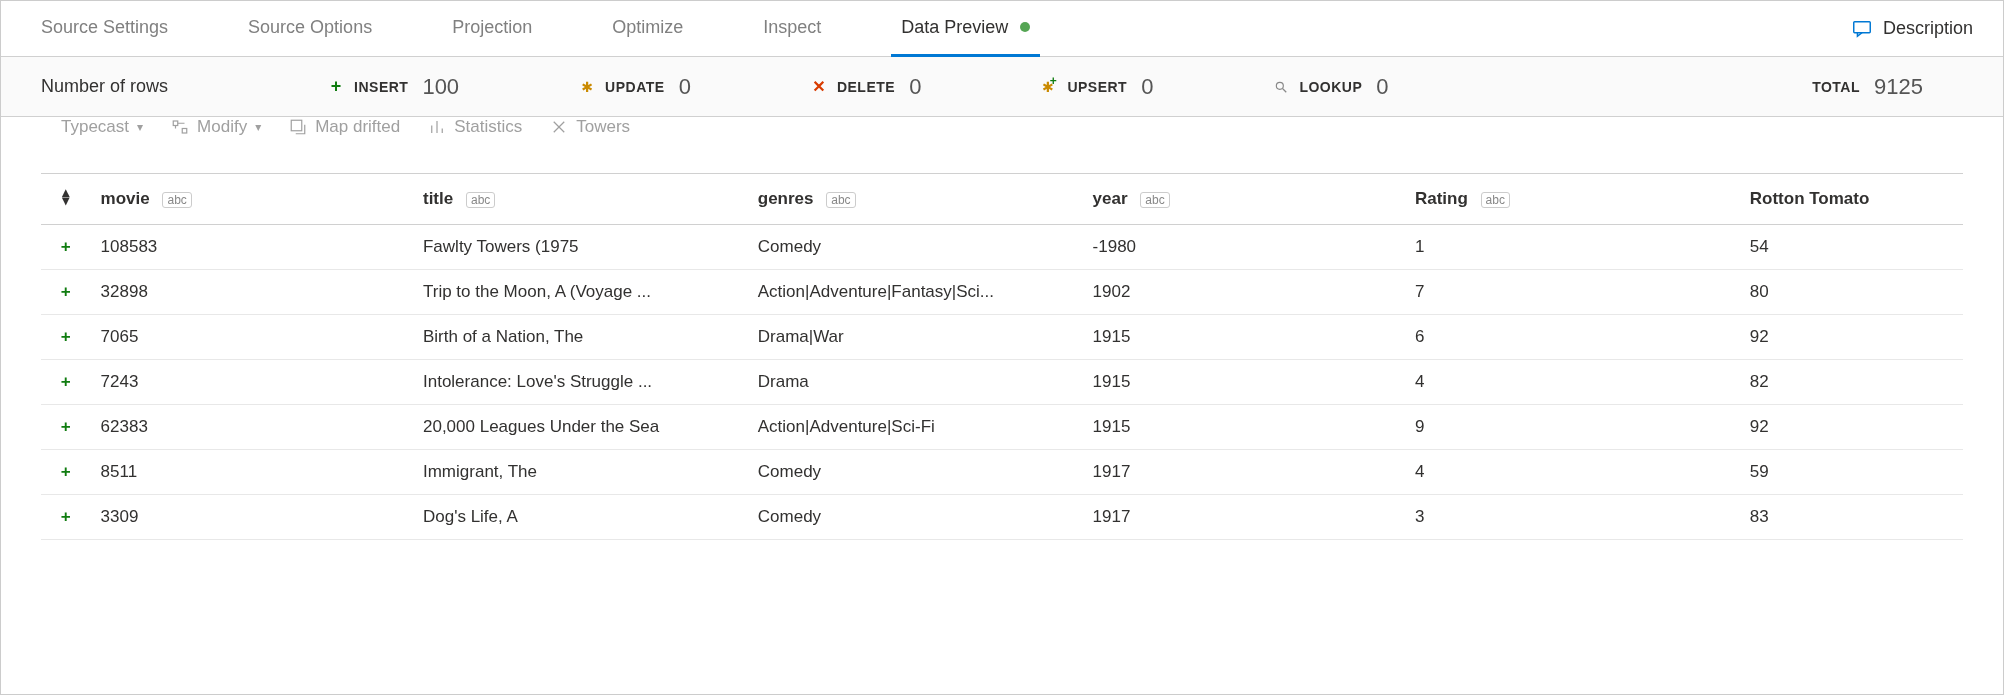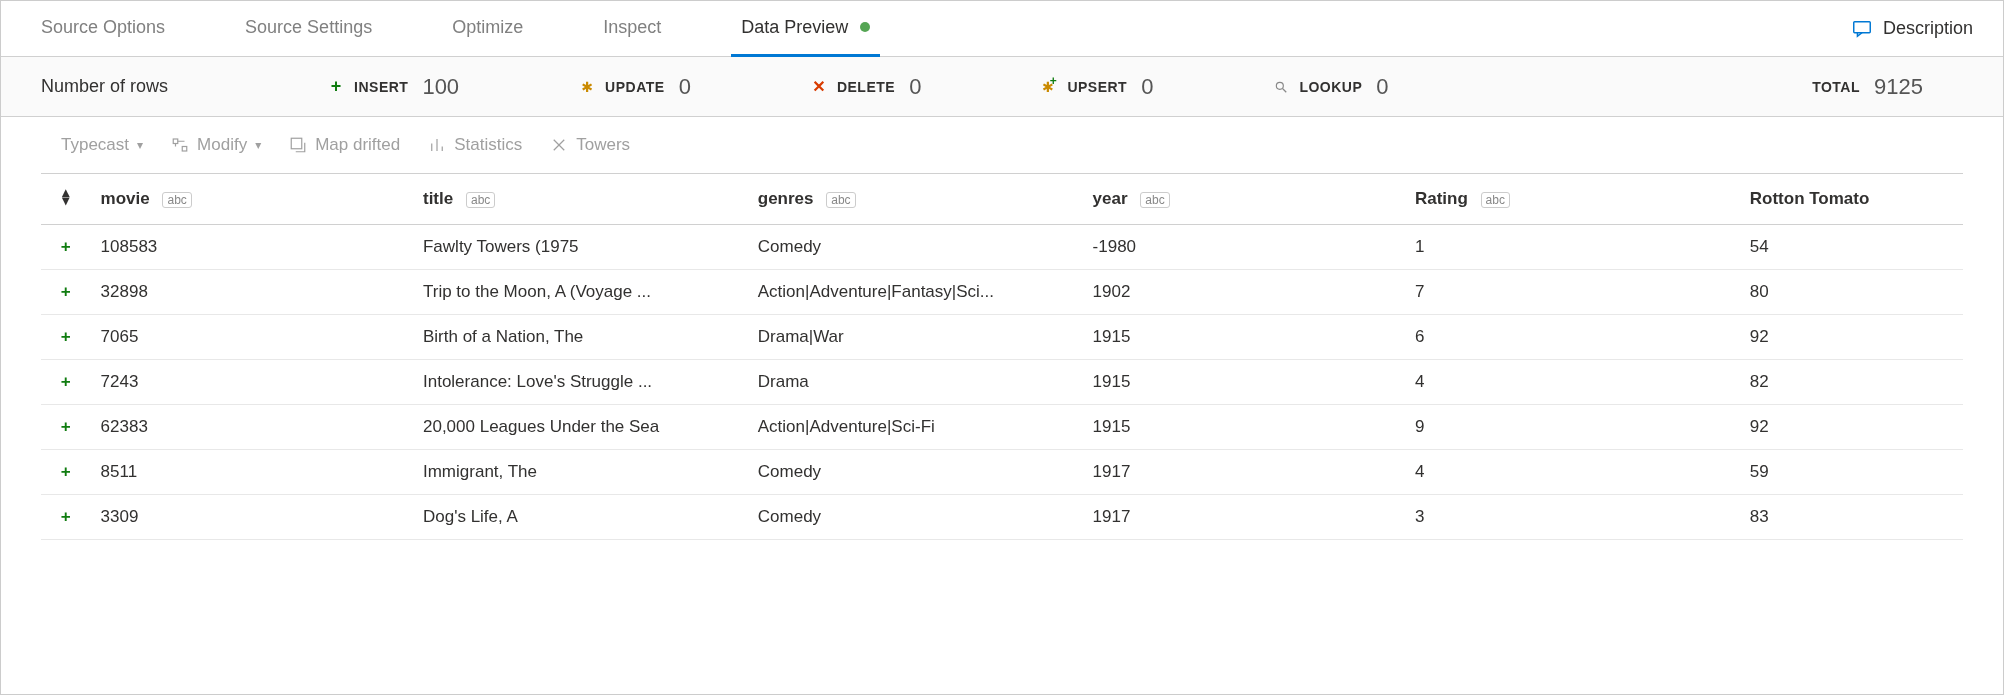--- a/index.html
+++ b/index.html
@@ -65,21 +65,21 @@
   }
   .stat .icon { width: 16px; height: 16px; display:flex; align-items:center; justify-content:center; }
   .stat .name { font-weight: 600; letter-spacing: 0.5px; font-size: 14px; text-transform: uppercase; }
   .stat .val { color: #555; font-size: 22px; margin-left: 4px; }
   .icon-green { color: #107c10; font-weight: bold; font-size: 18px; }
   .icon-orange { color: #ca8a00; font-size: 14px; }
   .icon-red { color: #d83b01; font-weight: bold; font-size: 16px; }
   .icon-search { color: #888; }
   
   .toolbar {
-    display: flex; align-items: center; gap: 28px;
+    display: flex; align-items: flex-start; gap: 28px;
     padding: 0 60px;
     height: 56px;
     color: #a0a0a0;
     font-size: 17px;
   }
   .tool { display:flex; align-items:center; gap:8px; cursor: pointer; }
   .tool svg { width: 18px; height: 18px; }
   .chev { font-size: 12px; }
   
   .table-wrap { overflow-x: auto; padding: 0 40px 0 40px; }
@@ -116,24 +116,27 @@
   .col-genres { width: 270px; max-width:270px; }
   .col-year { width: 260px; }
   .col-rating { width: 270px; }
   .col-rt { width: 180px; }
 </style>
 </head>
 <body>
 
 <div class="tabs">
   <div class="tab">
+      <span>Source Settings</span>
+    </div>
+  <div class="tab">
       <span>Source Options</span>
     </div>
   <div class="tab">
-      <span>Source Settings</span>
+      <span>Projection</span>
     </div>
   <div class="tab">
       <span>Optimize</span>
     </div>
   <div class="tab">
       <span>Inspect</span>
     </div>
   <div class="tab active">
     <span>Data Preview</span>
     <span class="dot"></span>

